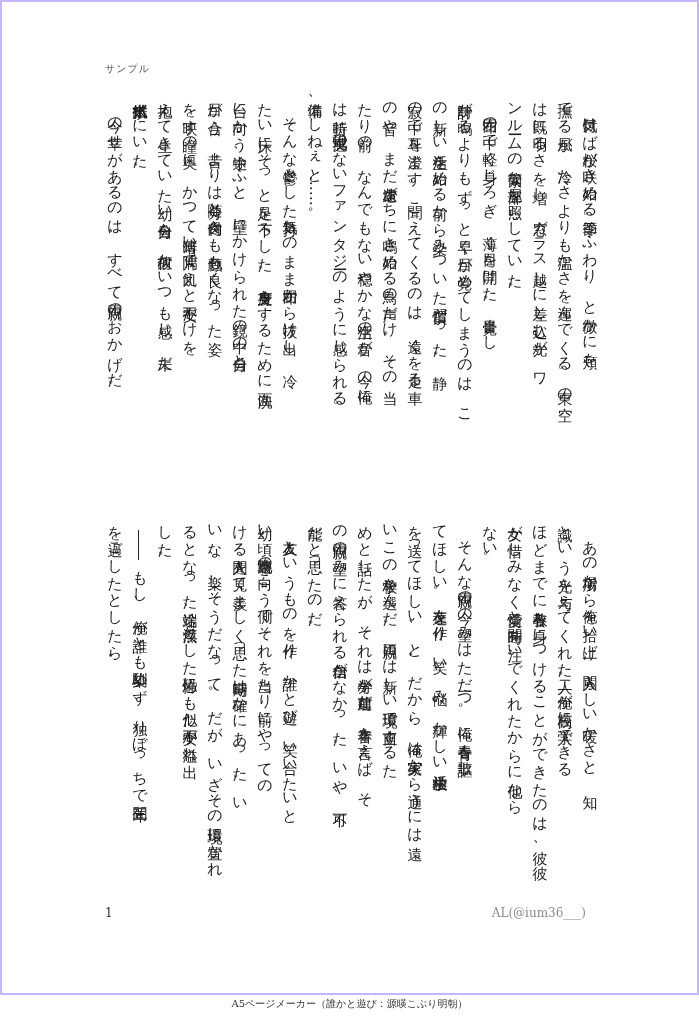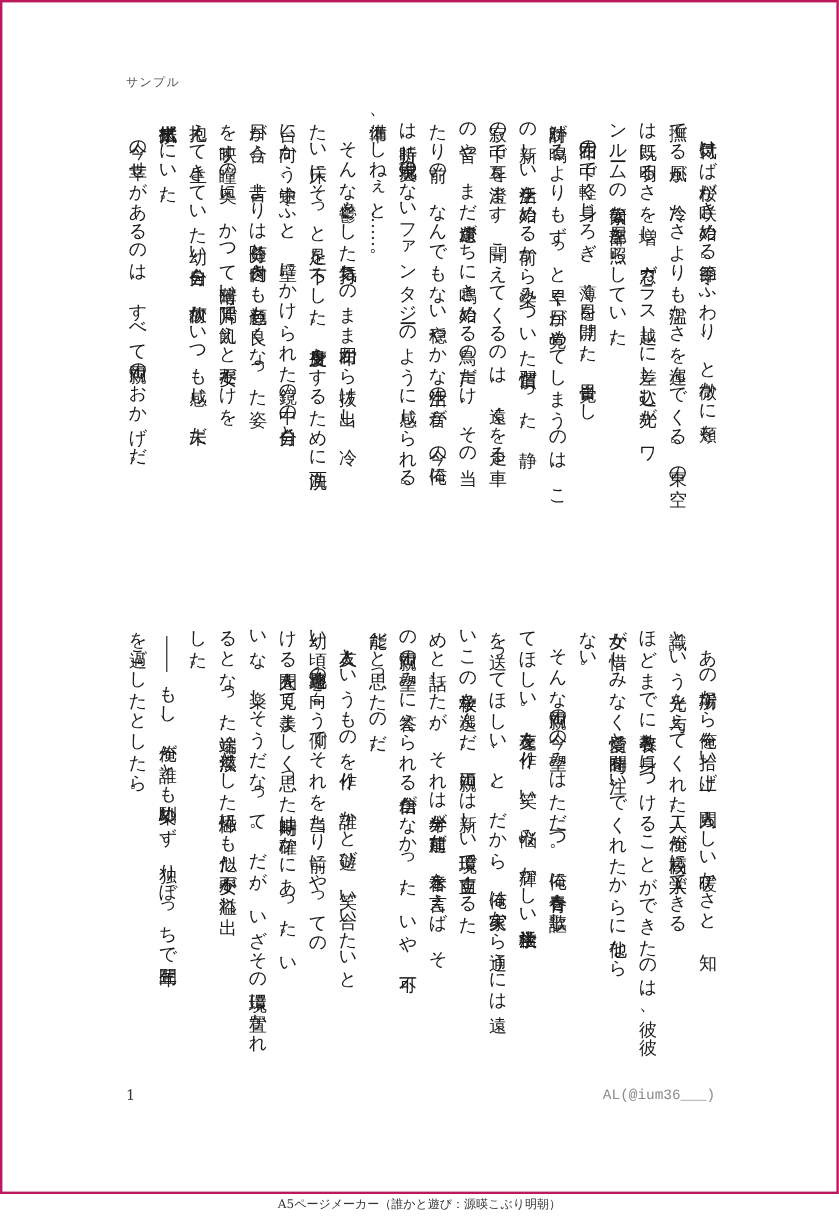--- a/index.html
+++ b/index.html
@@ -14,21 +14,21 @@
       overflow: hidden;
       font-family: "DejaVu Serif", "Liberation Serif", serif;
       color: #1c1c1c;
     }
     .page {
       position: absolute;
       left: 0;
       top: 0;
       width: 695px;
       height: 991px;
-      border: 2px solid #be185d;
+      border: 2px solid #c4b5fd;
       background: #ffffff;
     }
     .running-head {
       position: absolute;
       left: 103px;
       top: 60px;
       font-size: 10px;
       letter-spacing: 1px;
       color: #555555;
       white-space: nowrap;
@@ -52,26 +52,25 @@
     }
     .page-number {
       position: absolute;
       left: 103px;
       top: 904px;
       font-size: 12px;
       color: #333333;
     }
     .author {
       position: absolute;
-      right: 101px;
+      right: 111px;
       top: 904px;
       font-size: 12px;
       color: #8a8a8a;
       white-space: nowrap;
-      font-family: Liberation Mono, monospace;
     }
     .footer {
       position: absolute;
       left: 0;
       width: 699px;
       top: 997px;
       text-align: center;
       font-size: 10px;
       color: #333333;
       white-space: nowrap;

